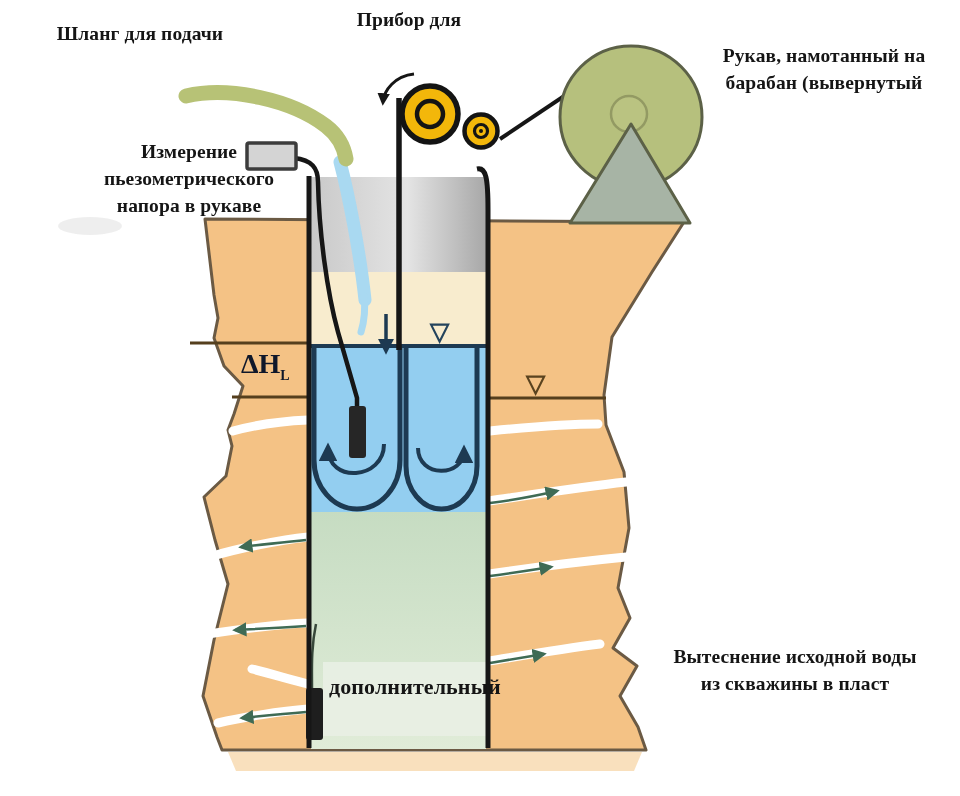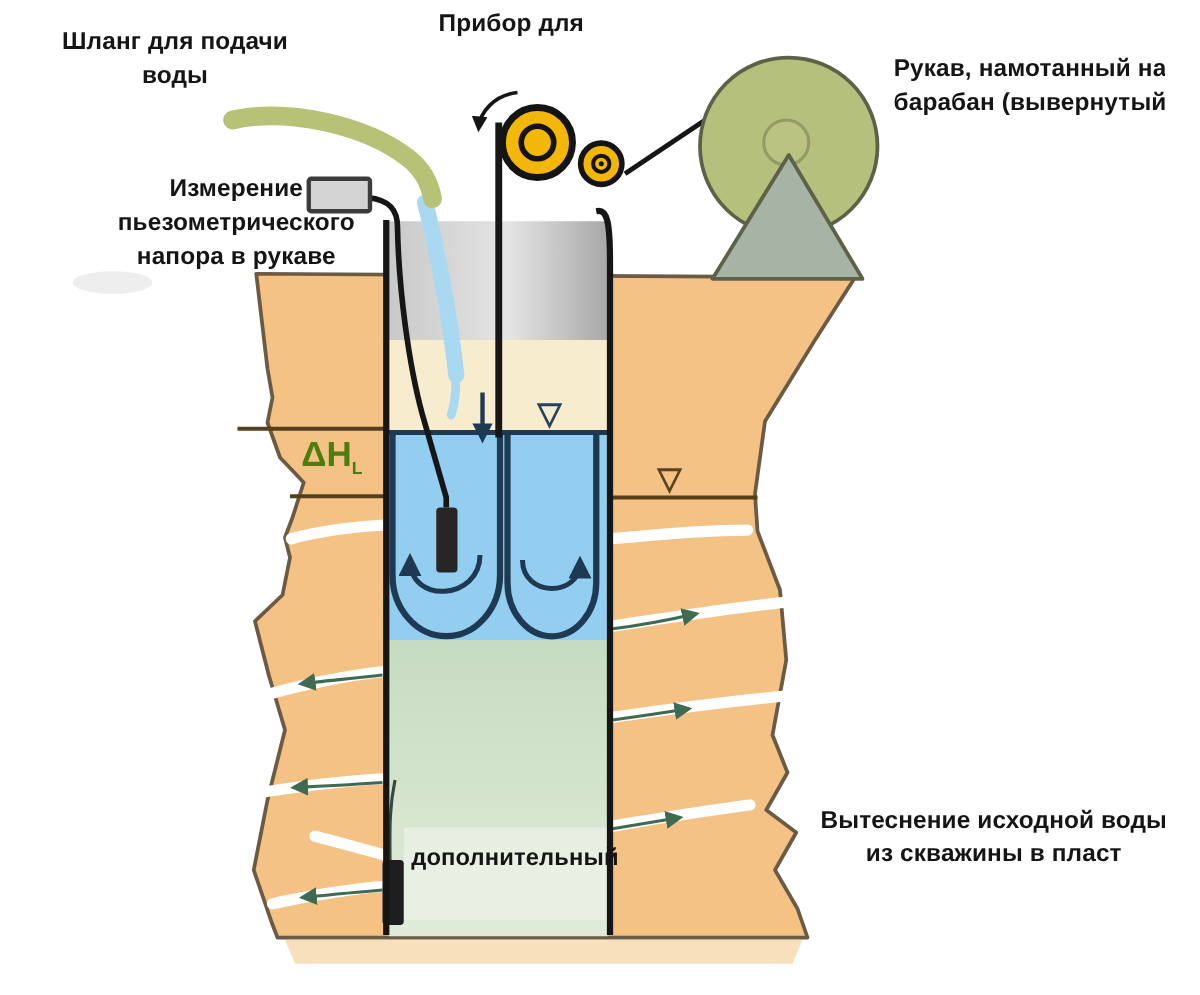--- a/index.html
+++ b/index.html
@@ -1,23 +1,23 @@
 <!DOCTYPE html>
 <html><head>
 <meta charset="utf-8">
 <style>
   html,body{margin:0;padding:0;background:#ffffff;}
   #stage{position:relative;width:932px;height:796px;background:#ffffff;overflow:hidden;
-         font-family:Liberation Sans, sans-serif;}
+         font-family:Liberation Serif, serif;}
   #stage svg{position:absolute;left:0;top:0;}
   .lbl{position:absolute;font-weight:bold;color:#151515;text-align:center;
        font-size:19.5px;line-height:27px;letter-spacing:0.1px;}
-  .lbl.small{font-size:19px;line-height:26px;text-align:left;}
+  .lbl.small{font-size:22px;line-height:26px;text-align:left;}
   .marker-glyph{position:absolute;font-size:25px;line-height:1;font-weight:bold;}
-  .deltah{position:absolute;font-size:28px;font-weight:bold;color:#4d7c0f;line-height:1;}
+  .deltah{position:absolute;font-size:28px;font-weight:bold;color:#0f172a;line-height:1;}
   .deltah sub{font-size:14px;}
 </style>
 </head>
 <body>
 
 <div id="stage">
 
 <svg width="960" height="796" viewBox="0 0 960 796">
   <defs>
     <linearGradient id="gradCasing" x1="0" y1="0" x2="1" y2="0">
@@ -118,21 +118,20 @@
   </g>
   <g>
     <circle cx="481" cy="131" r="16.5" stroke="#141414" stroke-width="4.5" fill="#f3b70a"></circle>
     <circle cx="481" cy="131" r="6.5" fill="#f3b70a" stroke="#141414" stroke-width="3.2"></circle>
     <circle cx="481" cy="131" r="2" fill="#141414"></circle>
   </g>
 </svg>
 
 <div class="lbl" style="left:15px;top:20px;width:250px">
   <div>Шланг для подачи</div>
-  <div>воды</div>
 </div>
 
 <div class="lbl" style="left:278px;top:6px;width:262px">
   <div>Прибор для</div>
 </div>
 
 <div class="lbl" style="left:688px;top:42px;width:272px">
   <div>Рукав, намотанный на</div>
   <div>барабан (вывернутый</div>
 </div>

